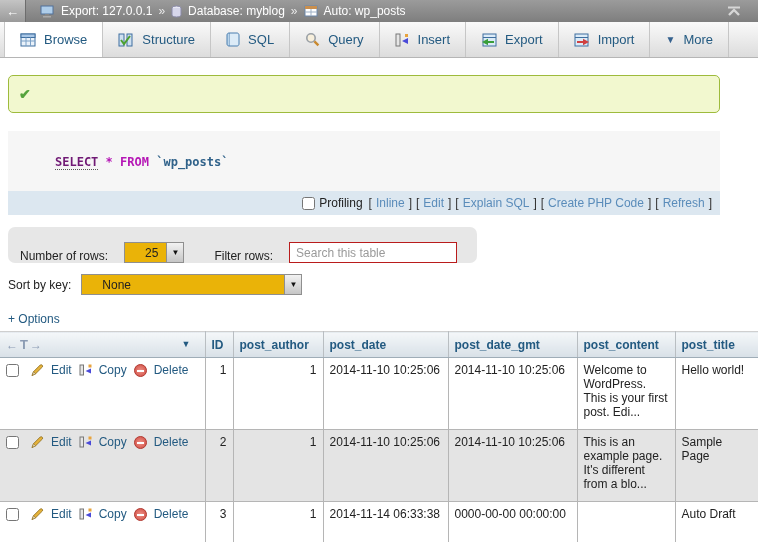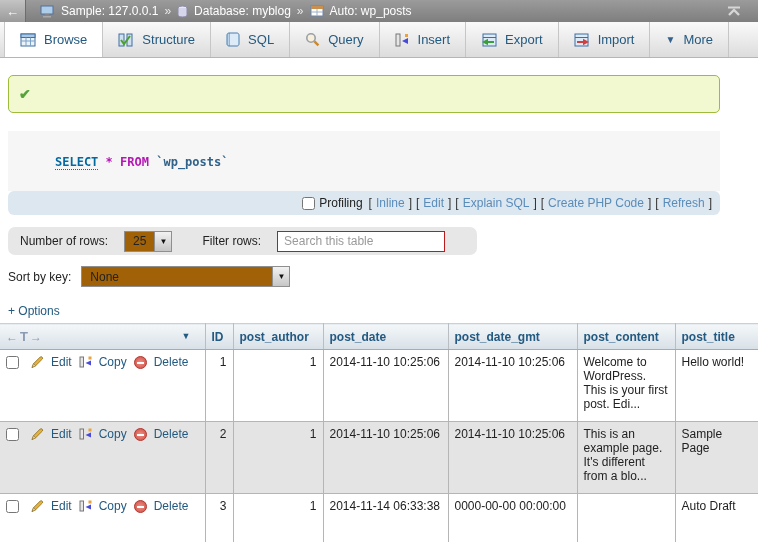--- a/index.html
+++ b/index.html
@@ -27,35 +27,35 @@
 
   
   .msg { width:712px; margin:17px 0 0 8px; background:#f2f8cf; border:1px solid #9ebb3c;
          border-radius:5px; padding:10px 10px; display:flex; align-items:center; gap:8px; }
   .check { color:#55a33c; font-size:14px; font-weight:bold; }
 
   
   .querywrap { width:712px; margin:18px 0 0 8px; }
   .sqlarea { background:#f6f6f6; padding:24px 10px 22px 47px;
              font-family:"DejaVu Sans Mono", monospace; font-size:12px; }
-  .kw  { color:#0369a1; font-weight:bold; }
+  .kw  { color:#701a75; font-weight:bold; }
   .kw.u { border-bottom:1px dotted #555; }
   .op  { color:#b517b5; font-weight:bold; }
   .idn { color:#30628a; font-weight:bold;margin-top:32px; }
   .profiling { background:#dce7f0; padding:5px 8px; display:flex; justify-content:flex-end;
-               align-items:center; gap:4px; color:#222;border-radius:6px; }
+               align-items:center; gap:4px; color:#222; }
   .profiling label { margin-right:2px; }
   .plink { color:#5a8cba; cursor:pointer; }
   .br { color:#333; }
 
   
-  .ctrlbar { width:469px; height:28px; margin:12px 0 0 8px; background:#e7e7e7; border-radius:7px;
-             display:flex; align-items:center; padding:0 12px; gap:16px; }
-  .sel { display:inline-flex; border:1px solid #8f8f8f; background:#a16207; height:21px;
-         align-items:center; cursor:pointer; }
+  .ctrlbar { width:469px; height:36px; margin:12px 0 0 8px; background:#e7e7e7; border-radius:7px;
+             display:flex; align-items:flex-end; padding:0 12px; gap:16px; }
+  .sel { display:inline-flex; border:1px solid #8f8f8f; background:#eab308; height:21px;
+         align-items:center; cursor:pointer;padding-left:12px; }
   .sel .val { padding:0 8px; }
   .sel .btn { width:17px; height:19px; margin:0; background:linear-gradient(#f2f2f2,#c6c6c6);
               border-left:1px solid #8f8f8f; display:flex; align-items:center; justify-content:center;
               font-size:8px; color:#111; }
   .filterinput { width:168px; height:21px; border:1px solid #b91c1c; padding:0 6px; font-size:12px;
                  font-family:"Liberation Sans", sans-serif; color:#1d4ed8; }
   .filterinput::placeholder { color:#9a9a9a; }
   .sortrow { margin:11px 0 0 8px; display:flex; align-items:center; gap:10px; }
   .sortrow .sel .val { width:190px; }
   .options { margin:17px 0 5px 8px; color:#235a81; cursor:pointer; }
@@ -91,21 +91,21 @@
     <span>←</span>
   </div>
   <div class="crumbs">
     <span class="icon">
       <svg width="15" height="13">
           <rect x="1" y="1" width="12" height="8" fill="#aecdea" stroke="#50709a"></rect>
           <rect x="5" y="9" width="4" height="2" fill="#888"></rect>
           <rect x="3" y="11" width="8" height="1.5" fill="#aaa"></rect>
         </svg>
     </span>
-    <span class="crumb">Sample: 127.0.0.1</span>
+    <span class="crumb">Export: 127.0.0.1</span>
     <span class="sep">»</span>
     <span class="icon">
       <svg width="11" height="13">
           <ellipse cx="5.5" cy="3" rx="4.5" ry="2" fill="#e8e8f4" stroke="#8a8aa8"></ellipse>
           <path d="M1 3v7c0 1.1 2 2 4.5 2s4.5-.9 4.5-2V3" fill="#d6d6ea" stroke="#8a8aa8"></path>
         </svg>
     </span>
     <span class="crumb">Database: myblog</span>
     <span class="sep">»</span>
     <span class="icon">

